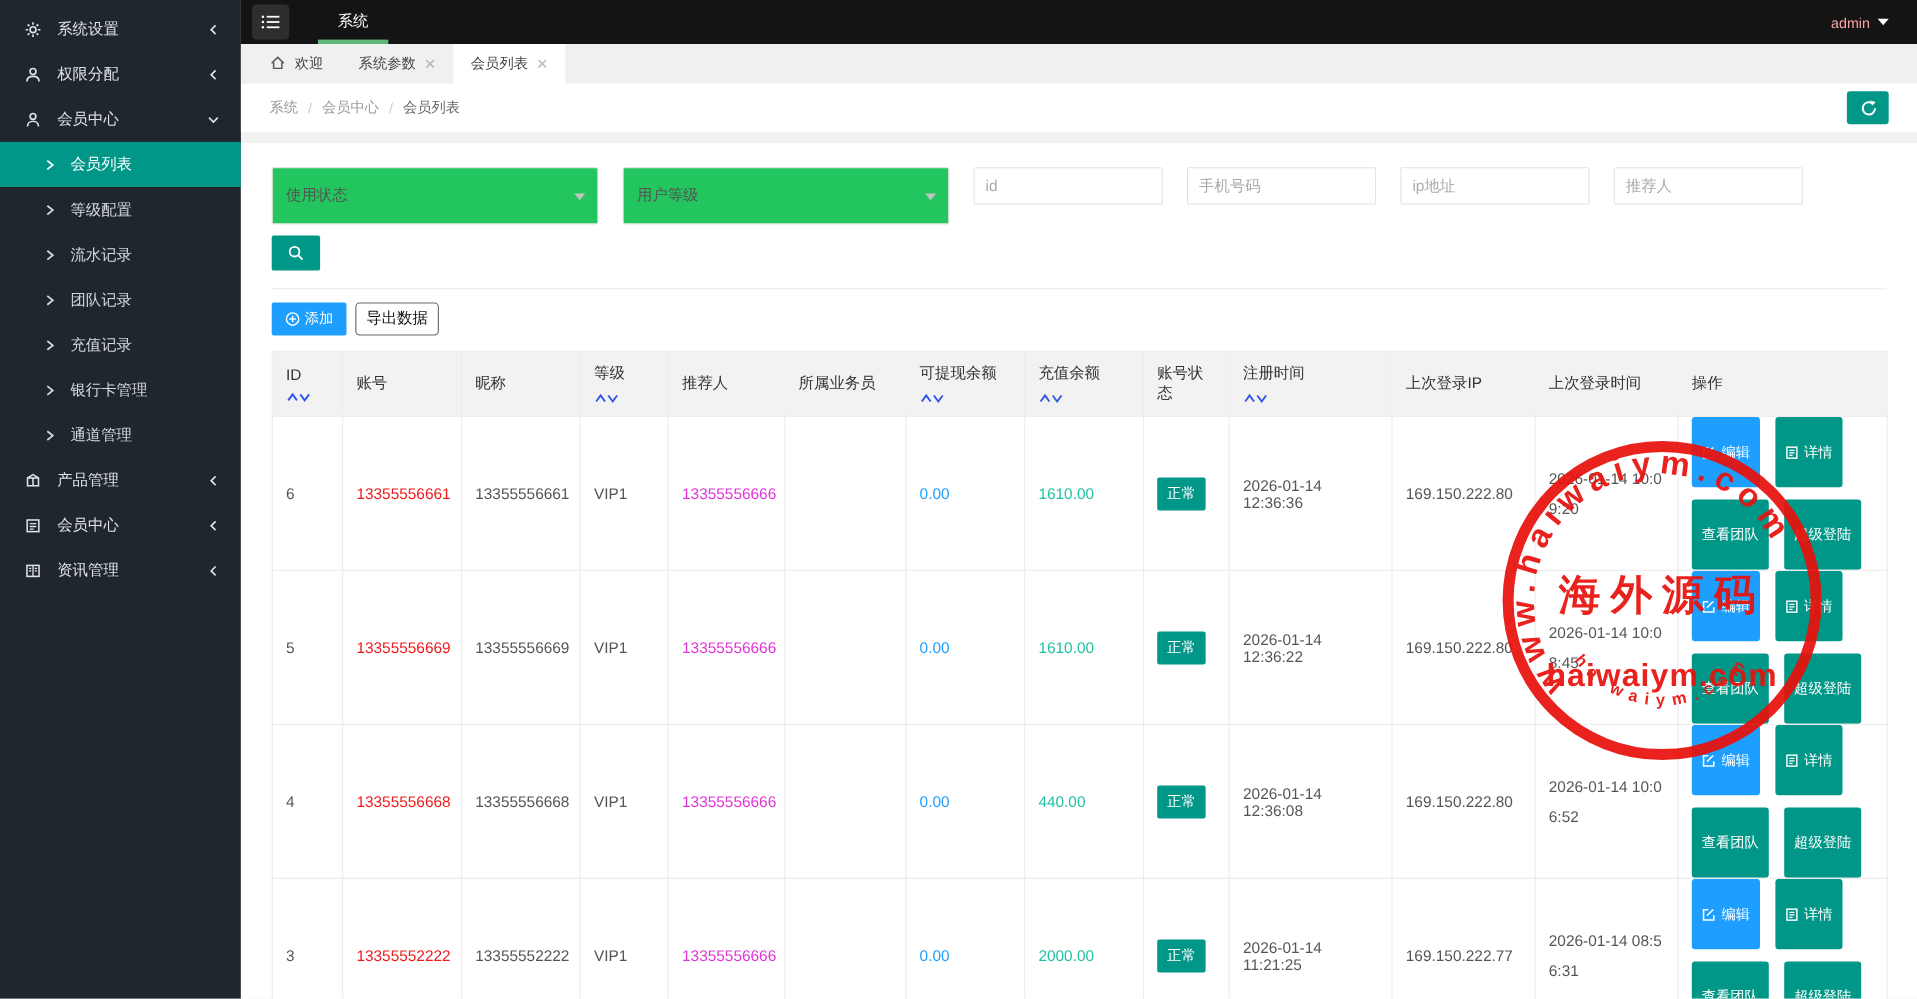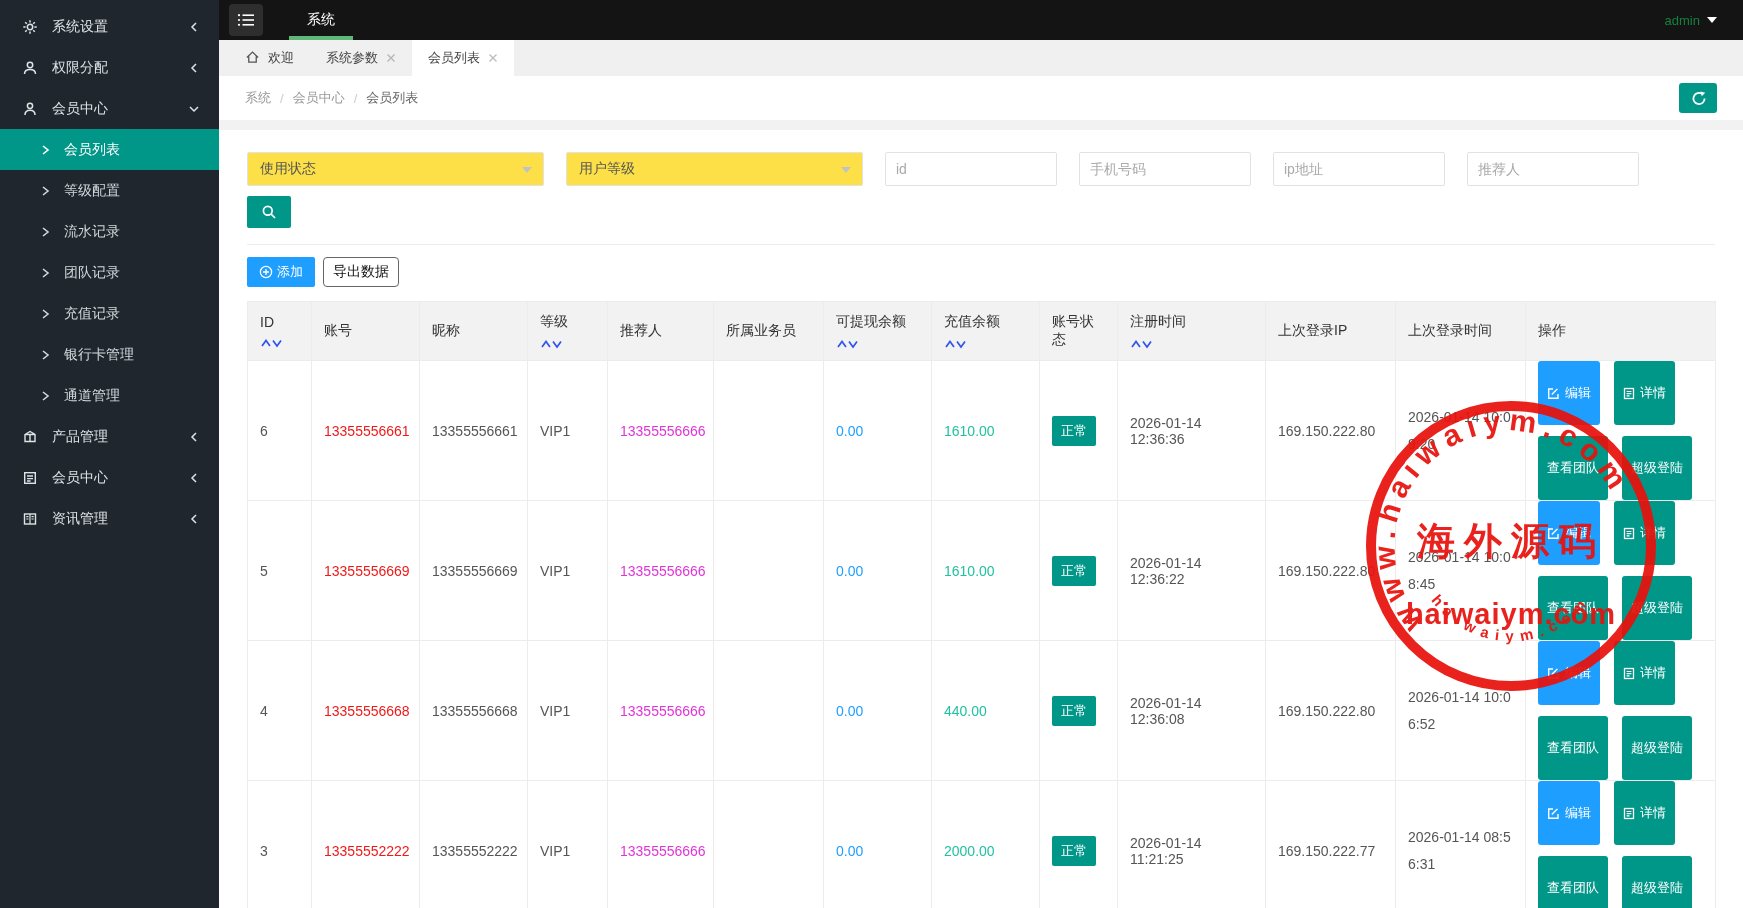--- a/index.html
+++ b/index.html
@@ -21,40 +21,40 @@
   .submenu-item{height:41px;display:flex;align-items:center;padding-left:40px;color:#d3d8db;font-size:14px;cursor:pointer;}
   .submenu-item .sub-arrow{margin-right:14px;display:flex;align-items:center;}
   .submenu-item.active{background:#009688;color:#fff;}
 
   
   .main{flex:1;display:flex;flex-direction:column;min-width:0;}
   .navbar{height:40px;background:#141414;display:flex;align-items:center;position:relative;}
   .hamburger{width:34px;height:32px;margin-left:10px;background:#2e2e2e;border-radius:4px;display:flex;align-items:center;justify-content:center;cursor:pointer;}
   .nav-menu-item{position:relative;height:40px;display:flex;align-items:center;padding:0 26px;color:#fff;font-size:14px;margin-left:18px;cursor:pointer;}
   .nav-menu-item .nav-underline{position:absolute;left:50%;transform:translateX(-50%);bottom:0;width:64px;height:4px;background:#5FB878;}
-  .nav-user{margin-left:auto;margin-right:26px;color:#15803d;font-size:13px;display:flex;align-items:center;gap:7px;cursor:pointer;}
+  .nav-user{margin-left:auto;margin-right:26px;color:#fca5a5;font-size:13px;display:flex;align-items:center;gap:7px;cursor:pointer;}
   .caret-down{width:0;height:0;border-left:5px solid transparent;border-right:5px solid transparent;border-top:6px solid #fff;}
 
   
   .tabbar{height:36px;background:#f0f0f0;display:flex;align-items:stretch;padding-left:10px;}
   .tab{display:flex;align-items:center;padding:0 16px;font-size:13px;color:#444;gap:8px;cursor:pointer;}
   .tab.active{background:#fff;}
   .tab .close-x{display:flex;align-items:center;opacity:.55;}
 
   
   .crumb-row{height:44px;background:#fff;display:flex;align-items:center;padding:0 26px;position:relative;font-size:13px;}
   .crumb{color:#999;}
   .crumb.last{color:#666;}
   .crumb-sep{color:#ccc;margin:0 9px;}
   .refresh-btn{position:absolute;right:26px;top:50%;transform:translateY(-50%);width:38px;height:30px;background:#009688;border:none;border-radius:3px;display:flex;align-items:center;justify-content:center;cursor:pointer;}
 
   
   .content{flex:1;margin-top:10px;background:#fff;padding:0 28px;overflow:hidden;position:relative;}
   .filter-row{margin-top:22px;display:flex;gap:22px;}
-  .fake-select{width:297px;height:34px;border:1px solid #e2e2e2;border-radius:2px;display:flex;align-items:center;padding:0 12px;font-size:14px;color:#555;position:relative;cursor:pointer;background:#fde047;box-sizing:border-box;}
+  .fake-select{width:297px;height:52px;border:1px solid #e2e2e2;border-radius:2px;display:flex;align-items:center;padding:0 12px;font-size:14px;color:#555;position:relative;cursor:pointer;background:#22c55e;box-sizing:border-box;}
   .fake-select .sel-caret{position:absolute;right:11px;top:50%;margin-top:-2px;width:0;height:0;border-left:5px solid transparent;border-right:5px solid transparent;border-top:6px solid #c2c2c2;}
   .filter-input{width:172px;height:34px;border:1px solid #e2e2e2;border-radius:2px;padding:0 10px;font-size:14px;color:#555;box-sizing:border-box;outline:none;font-family:inherit;}
   .filter-input::placeholder{color:#aaa;}
   .search-row{margin-top:10px;}
   .search-btn{width:44px;height:32px;background:#009688;border:none;border-radius:2px;display:flex;align-items:center;justify-content:center;cursor:pointer;}
   .divider{margin-top:16px;border-top:1px solid #ececec;}
   .toolbar{margin-top:12px;display:flex;align-items:center;gap:8px;}
   .add-btn{height:30px;background:#1E9FFF;color:#fff;border:none;border-radius:2px;font-size:13px;display:flex;align-items:center;gap:4px;padding:0 12px;cursor:pointer;font-family:inherit;}
   .export-btn{height:30px;background:#fff;color:#111;border:1.5px solid #666;border-radius:4px;font-size:14px;padding:0 9px;cursor:pointer;font-family:inherit;}
 

